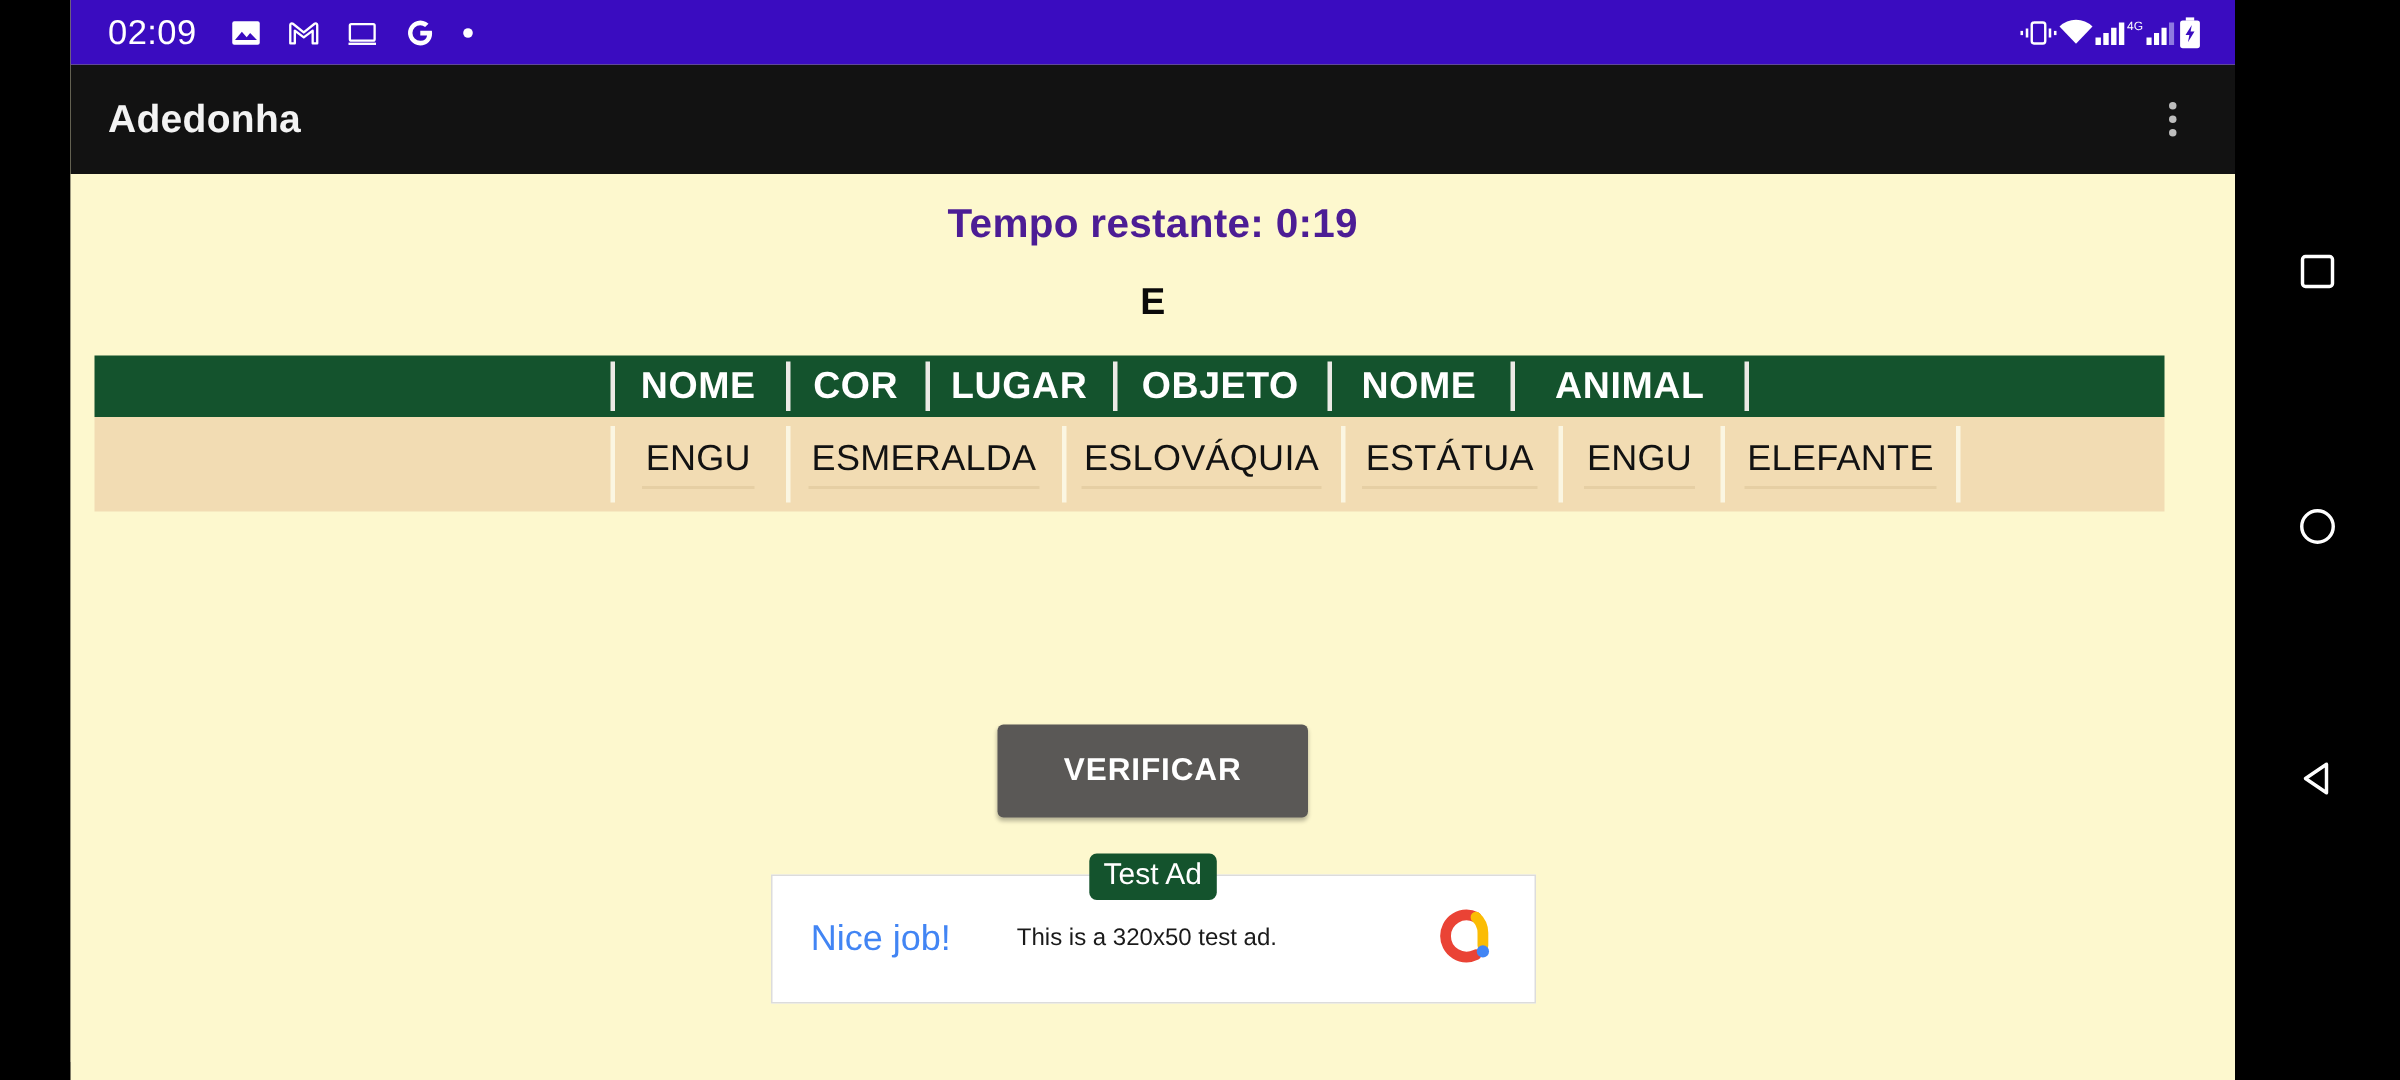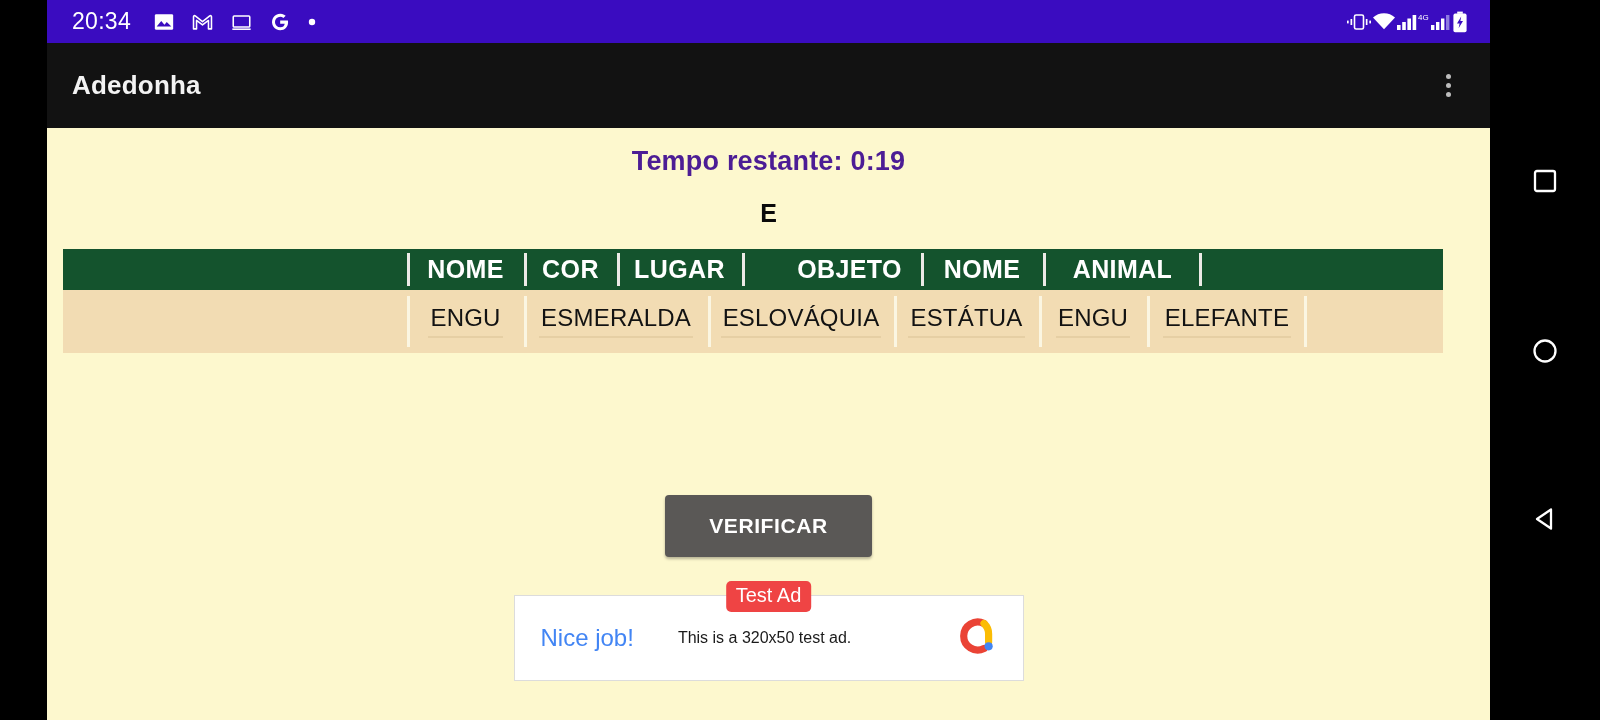--- a/index.html
+++ b/index.html
@@ -52,21 +52,21 @@
   .status-right-icons {
     margin-left: auto;
     display: flex;
     align-items: center;
     gap: 0;
   }
   .sicon { display: block; }
 
   
   #app-bar {
-    height: 85px;
+    height: 73px;
     background: #121212;
     display: flex;
     align-items: center;
     padding: 0 20px 0 25px;
     box-sizing: border-box;
   }
   #app-title {
     color: #f3f3f3;
     font-size: 26px;
     font-weight: 600;
@@ -202,21 +202,21 @@
     padding: 0 2px 5px 2px;
     line-height: 1.1;
     background: transparent;
     white-space: nowrap;
   }
 
   
   .c-nome   { width: 117px; flex: 0 0 117px; }
   .c-cor    { width: 93px;  flex: 0 0 93px; }
   .c-lugar  { width: 125px; flex: 0 0 125px; }
-  .c-objeto { width: 143px; flex: 0 0 143px; padding-left: 36px; }
+  .c-objeto { width: 143px; flex: 0 0 143px; }
   .c-fruta  { width: 122px; flex: 0 0 122px; }
   .c-animal { width: 159px; flex: 0 0 159px; }
 
   .i-nome   { width: 117px; flex: 0 0 117px; }
   .i-cor    { width: 184px; flex: 0 0 184px; }
   .i-lugar  { width: 186px; flex: 0 0 186px; }
   .i-objeto { width: 145px; flex: 0 0 145px; }
   .i-fruta  { width: 108px; flex: 0 0 108px; }
   .i-animal { width: 160px; flex: 0 0 160px; }
 
@@ -266,21 +266,21 @@
     color: #1a1a1a;
     font-size: 16px;
     margin-left: 44px;
     white-space: nowrap;
   }
   #ad-badge {
     position: absolute;
     top: -15px;
     left: 50%;
     transform: translateX(-50%);
-    background: #ef4444;
+    background: #14532d;
     color: #ffffff;
     font-size: 20px;
     padding: 3px 10px 5px 10px;
     border-radius: 5px;
     white-space: nowrap;
   }
   #ad-logo {
     margin-left: auto;
     margin-right: 24px;
     display: block;
@@ -304,21 +304,21 @@
   #nav-recents { top: 168px; }
   #nav-home    { top: 337px; }
   #nav-back    { top: 505px; }
 </style>
 </head>
 <body>
 
 <div id="screen">
 
   <div id="status-bar">
-    <span id="status-clock">20:34</span>
+    <span id="status-clock">02:09</span>
 
     <span class="status-left-icons">
       <span>
         <svg class="sicon" width="22" height="22" viewBox="0 0 24 24">
           <rect x="2" y="3.5" width="20" height="17" rx="1.5" fill="#ffffff"></rect>
           <path d="M4 17l5-6 3.5 4 2.5-3 5 5z" fill="#3A0CC0"></path>
         </svg>
       </span>
       <span>
         <svg class="sicon" width="23" height="22" viewBox="0 0 24 24">

